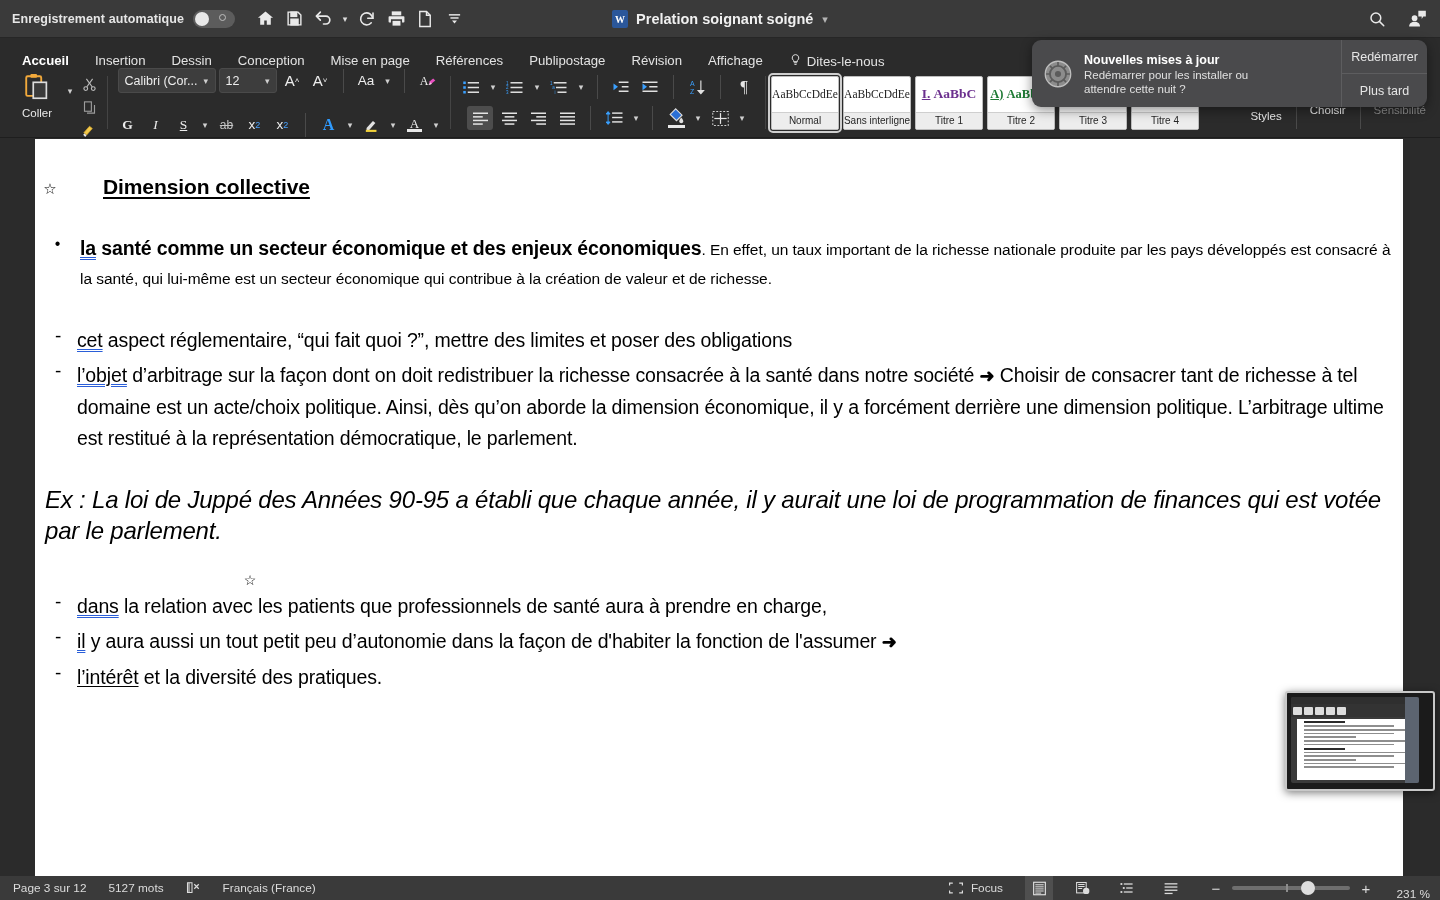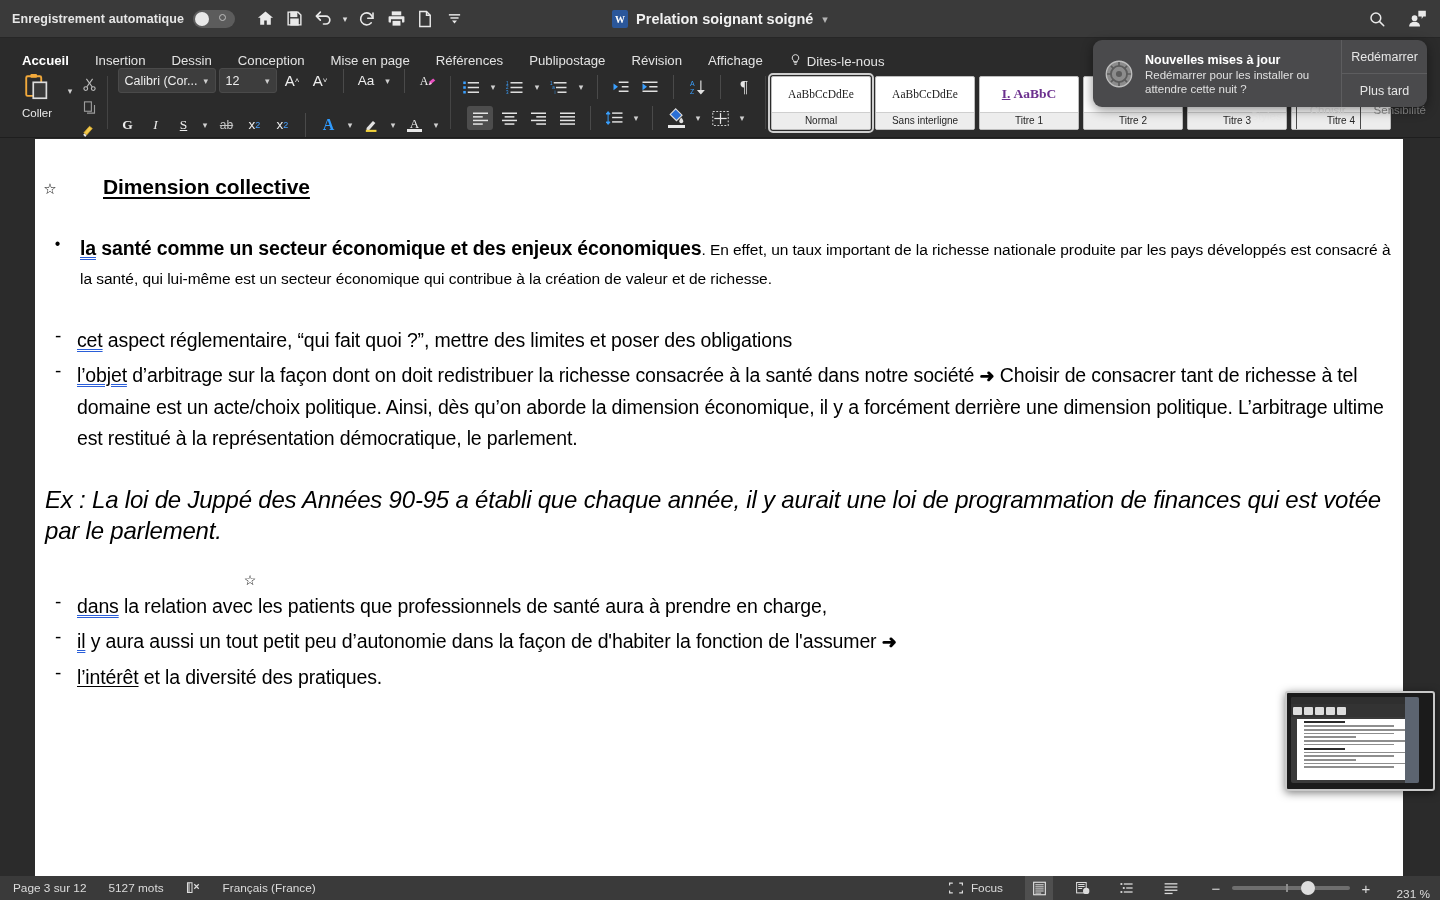--- a/index.html
+++ b/index.html
@@ -109,21 +109,21 @@
   
   .para-grp { padding: 0 8px; display: flex; flex-direction: column; justify-content: center; gap: 5px; }
   .pbtn {
     width: 26px; height: 24px; display: flex; align-items: center; justify-content: center; border-radius: 3px;
   }
   .pbtn.sel { background: #4d4d4d; }
 
   
   .styles-grp { padding: 0 6px; display: flex; align-items: center; gap: 4px; }
   .style-card {
-    width: 100px; height: 54px; background: #ffffff; border: 1px solid #bdbdbd; border-radius: 2px;
+    width: 68px; height: 54px; background: #ffffff; border: 1px solid #bdbdbd; border-radius: 2px;
     display: flex; flex-direction: column; overflow: hidden;
   }
   .style-card.sel { outline: 2px solid #cfcfcf; outline-offset: 1px; }
   .sc-prev {
     flex: 1; display: flex; align-items: center; justify-content: center;
     color: #1a1a1a; font-size: 11.5px; font-family: "Liberation Serif", serif; white-space: nowrap; overflow: hidden;
   }
   .sc-name {
     height: 17px; background: #ededed; border-top: 1px solid #cfcfcf;
     display: flex; align-items: center; justify-content: center;
@@ -145,21 +145,21 @@
     color: #eaeaea; font-size: 11.5px; line-height: 13px; padding: 0 14px; text-align: center;
     position: relative; height: 46px; justify-content: center;
   }
   .rbtn + .rbtn::before {
     content: ""; position: absolute; left: 0; top: 4px; bottom: 4px; width: 1px; background: #4a4a4a;
   }
   .rbtn.dim { color: #8d8d8d; }
 
   
   .notif {
-    position: absolute; top: 40px; right: 13px; width: 334px; height: 67px;
+    position: absolute; top: 40px; right: 13px; width: 395px; height: 67px;
     background: #4a4a4c; border-radius: 9px; display: flex; align-items: stretch;
     box-shadow: 0 3px 12px rgba(0,0,0,.45); overflow: hidden; z-index: 40;
   }
   .notif-icon { width: 52px; display: flex; align-items: center; justify-content: center; }
   .notif-body { flex: 1; display: flex; flex-direction: column; justify-content: center; padding-right: 6px; }
   .notif-title { color: #fff; font-size: 12.5px; font-weight: 700; line-height: 16px; }
   .notif-sub { color: #e0e0e0; font-size: 11.5px; line-height: 14px; }
   .notif-actions { width: 86px; display: flex; flex-direction: column; border-left: 1px solid #5d5d5f; }
   .notif-btn {
     flex: 1; display: flex; align-items: center; justify-content: center;

